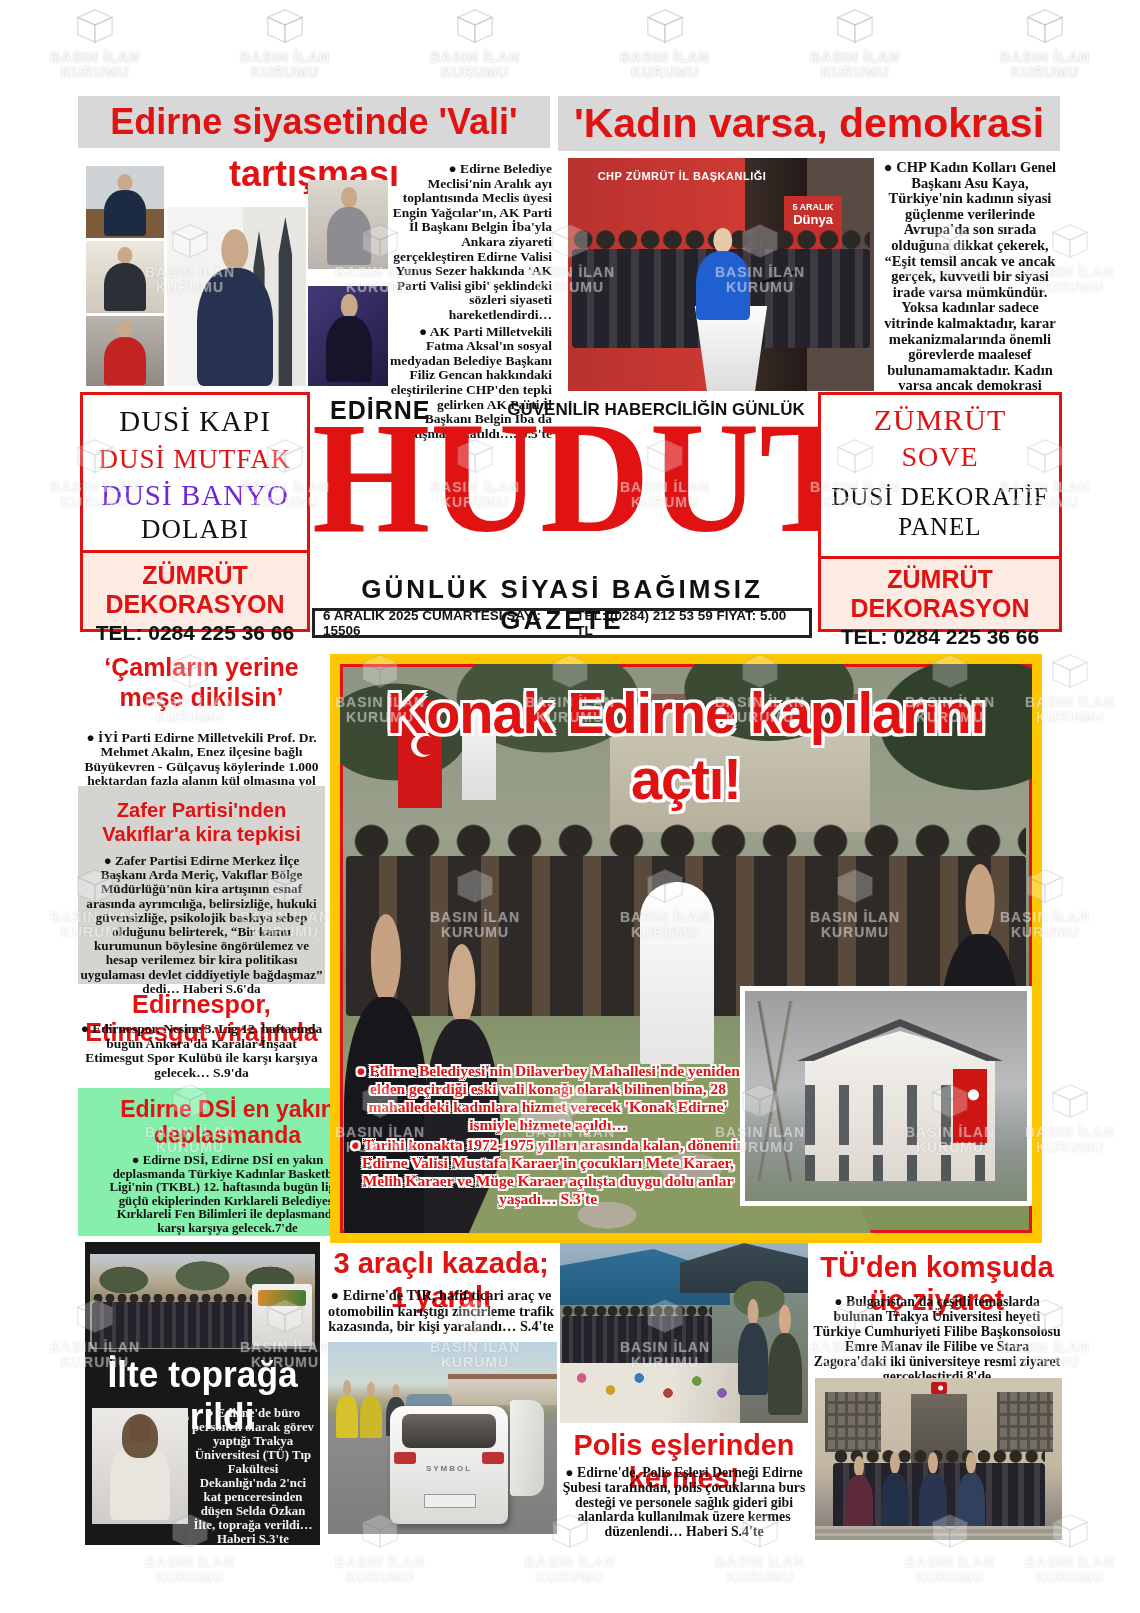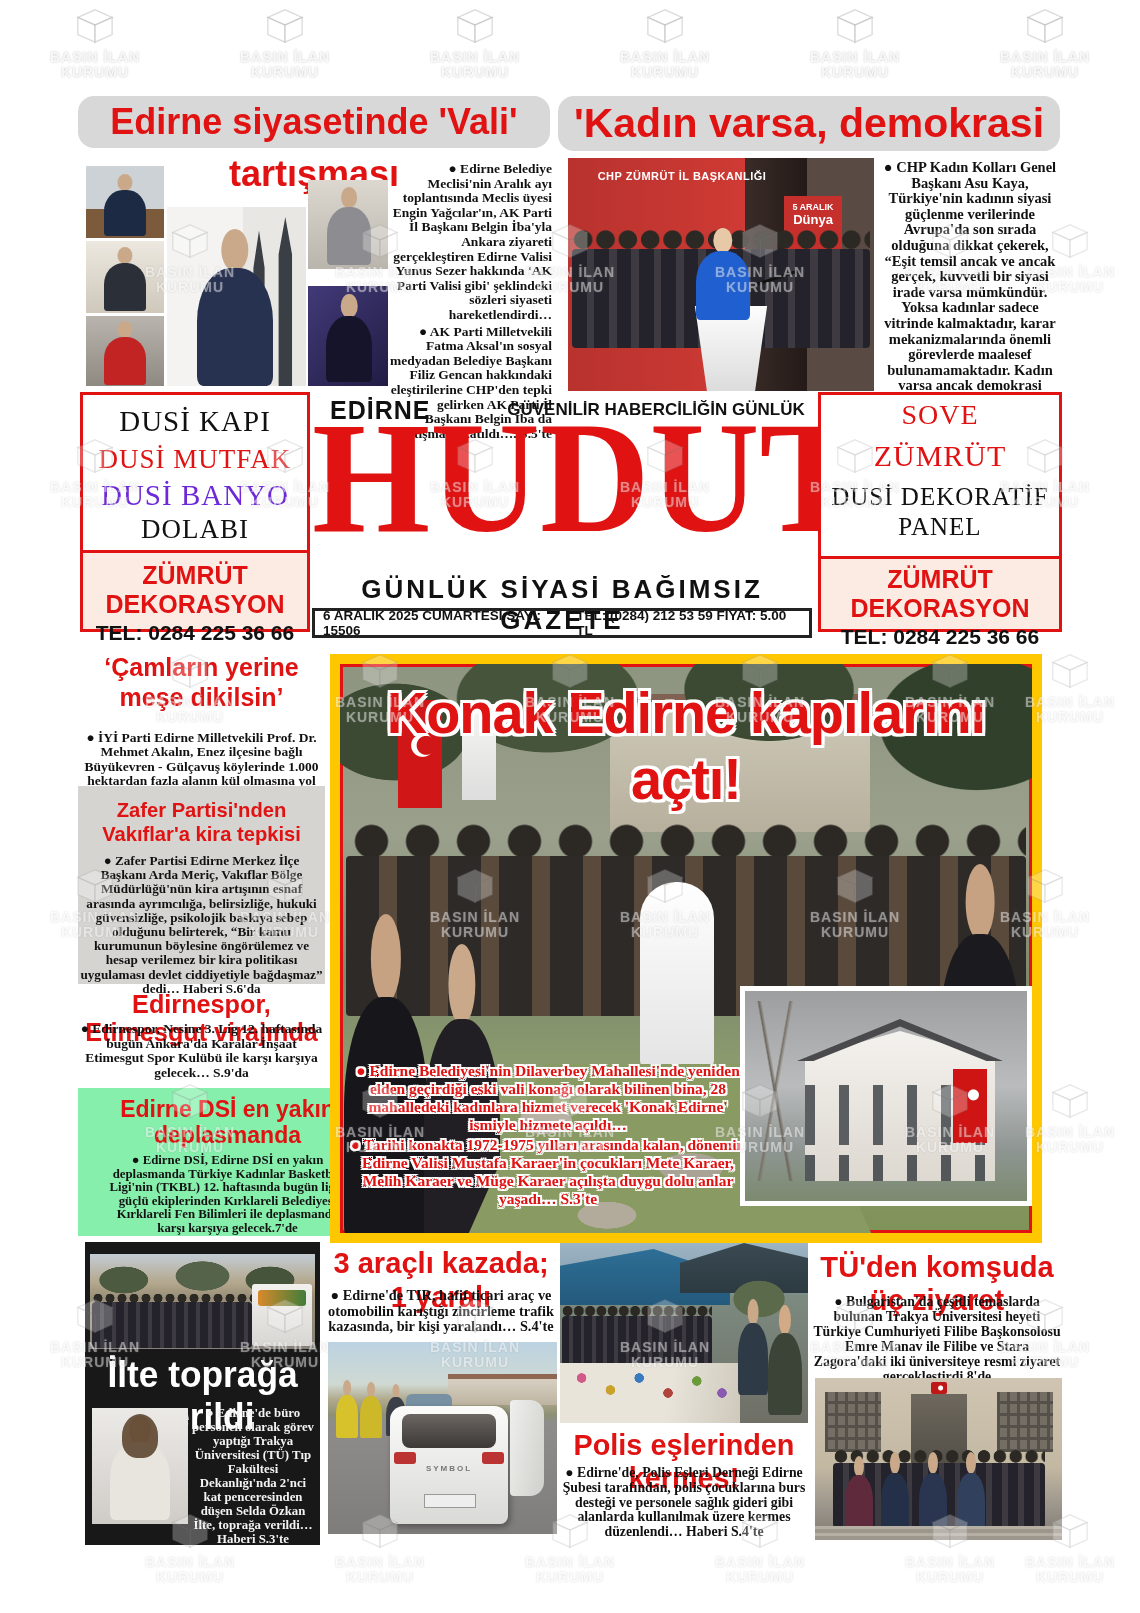--- a/index.html
+++ b/index.html
@@ -1,21 +1,21 @@
 <!DOCTYPE html>
 <html><head>
 <meta charset="utf-8">
 <style>
   html,body{margin:0;padding:0;background:#fff;}
   #page{position:relative;width:1140px;height:1613px;background:#fff;overflow:hidden;
         font-family:"Liberation Serif",serif;}
   .abs{position:absolute;}
   
   .hl{font-family:"Liberation Sans",sans-serif;font-weight:bold;color:#e01212;text-align:center;}
-  .strip{background:#d8d8d8;border-radius:16px;}
+  .strip{background:#d8d8d8;}
   .bodytxt{font-weight:bold;text-align:center;color:#111;}
   .whitebody{color:#f3f3f3;}
   
   .adbox{border:3px solid #e01212;background:#fff;box-sizing:border-box;}
   .adline{font-weight:normal;text-align:center;letter-spacing:1px;}
   .adfoot{position:absolute;left:0;right:0;bottom:0;background:#fcebe2;border-top:3px solid #e01212;text-align:center;}
   .title-red{color:#e01212;font-family:"Liberation Serif",serif;font-weight:bold;}
   
   .feature-frame{border:10px solid #ffc700;box-shadow:inset 0 0 0 3px #e01212;box-sizing:border-box;overflow:hidden;}
   .outline-w{text-shadow:-3px -3px 0 #fff,3px -3px 0 #fff,-3px 3px 0 #fff,3px 3px 0 #fff,0 -3px 0 #fff,0 3px 0 #fff,-3px 0 0 #fff,3px 0 0 #fff;}
@@ -108,22 +108,22 @@
   <div class="abs sans" style="left:330px;top:396px;font-size:25px;font-weight:bold;color:#111;letter-spacing:1px;">EDİRNE</div>
   <div class="abs sans" style="left:500px;top:400px;width:312px;font-size:17px;font-weight:bold;color:#111;text-align:center;">GÜVENİLİR HABERCİLİĞİN GÜNLÜK</div>
   <div class="abs title-red" style="left:312px;top:388px;width:500px;font-size:152px;line-height:180px;text-align:center;transform:scaleY(1.04);">HUDUT</div>
   <div class="abs sans" style="left:312px;top:574px;width:500px;font-size:26px;font-weight:bold;color:#111;text-align:center;letter-spacing:3px;">GÜNLÜK SİYASİ BAĞIMSIZ GAZETE</div>
   <div class="abs sans" style="left:312px;top:608px;width:500px;height:30px;border:3px solid #222;box-sizing:border-box;display:flex;align-items:center;justify-content:space-between;padding:0 8px;">
     <span style="font-weight:bold;font-size:13.5px;color:#111;">6 ARALIK 2025 CUMARTESİ  SAYI: 15506</span>
     <span style="font-weight:bold;font-size:13.5px;color:#111;">TEL: (0284) 212 53 59  FİYAT: 5.00 TL</span>
   </div>
 
   <div class="abs adbox" style="left:818px;top:392px;width:244px;height:240px;">
+    <div class="adline" style="font-size:30px;color:#e01212;margin-top:8px;">ZÜMRÜT</div>
     <div class="adline" style="font-size:28px;color:#e01212;margin-top:4px;">SOVE</div>
-    <div class="adline" style="font-size:30px;color:#e01212;margin-top:8px;">ZÜMRÜT</div>
     <div class="adline" style="font-size:25px;color:#111;margin-top:10px;">DUSİ DEKORATİF</div>
     <div class="adline" style="font-size:25px;color:#111;margin-top:2px;">PANEL</div>
     <div class="adfoot" style="height:70px;">
       <div class="sans" style="color:#e01212;font-weight:bold;font-size:25px;margin-top:6px;">ZÜMRÜT DEKORASYON</div>
       <div class="sans" style="color:#111;font-weight:bold;font-size:21px;margin-top:2px;">TEL: 0284 225 36 66</div>
     </div>
   </div>
 
   <div class="abs hl" style="left:78px;top:652px;width:247px;font-size:25px;line-height:30px;">‘Çamların yerine meşe dikilsin’</div>
   <div class="abs bodytxt" style="left:78px;top:690px;width:247px;font-size:13.5px;line-height:14.3px;margin-top:41px;">● İYİ Parti Edirne Milletvekili Prof. Dr. Mehmet Akalın, Enez ilçesine bağlı Büyükevren - Gülçavuş köylerinde 1.000 hektardan fazla alanın kül olmasına yol açan büyük yangının ardından bölge halkının taleplerini dile getirdi… 6'da</div>

